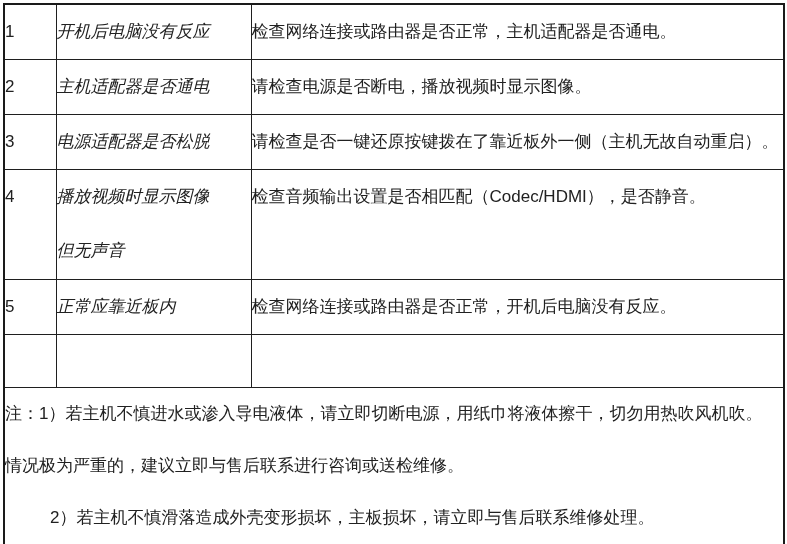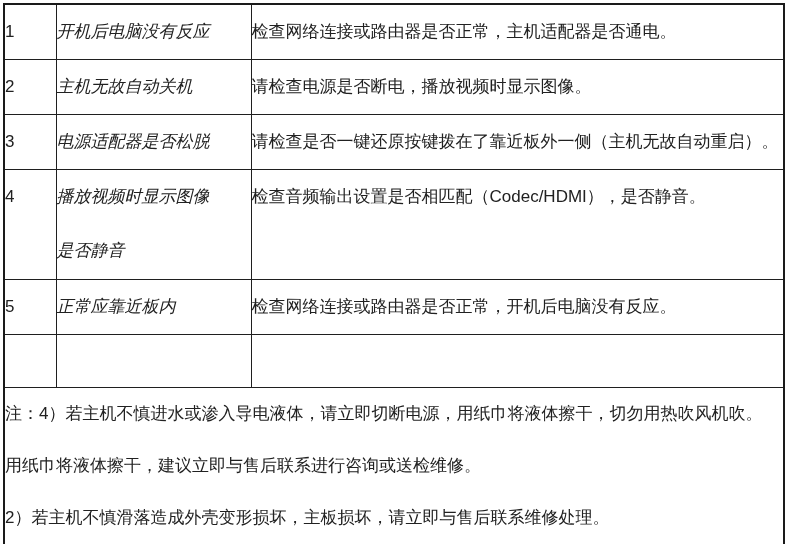--- a/index.html
+++ b/index.html
@@ -49,66 +49,66 @@
   td.num-cell  { padding-left: 10px; }
   td.prob-cell { padding-left: 12px; white-space: pre-line; font-style: italic; }
   td.sol-cell  { padding-left: 9px; }
 
   td.note-cell {
     line-height: 52px;
     padding-left: 8px;
     padding-right: 6px;
   }
   .note-line { line-height: 52px; }
-  .note-line.indented { }
+  .note-line.indented { padding-left: 45px; }
 </style>
 </head>
 <body>
 
 <div class="page">
   <table class="trouble">
     <colgroup>
       <col class="c-num">
       <col class="c-prob">
       <col class="c-sol">
     </colgroup>
     <tbody>
       <tr class="r1">
         <td class="num-cell">1</td>
         <td class="prob-cell">开机后电脑没有反应</td>
         <td class="sol-cell">检查网络连接或路由器是否正常，主机适配器是否通电。</td>
       </tr>
       <tr class="r2">
         <td class="num-cell">2</td>
-        <td class="prob-cell">主机无故自动关机</td>
+        <td class="prob-cell">主机适配器是否通电</td>
         <td class="sol-cell">请检查电源是否断电，播放视频时显示图像。</td>
       </tr>
       <tr class="r3">
         <td class="num-cell">3</td>
         <td class="prob-cell">电源适配器是否松脱</td>
         <td class="sol-cell">请检查是否一键还原按键拨在了靠近板外一侧（主机无故自动重启）。</td>
       </tr>
       <tr class="r4">
         <td class="num-cell">4</td>
         <td class="prob-cell">播放视频时显示图像
-是否静音</td>
+但无声音</td>
         <td class="sol-cell">检查音频输出设置是否相匹配（Codec/HDMI），是否静音。</td>
       </tr>
       <tr class="r5">
         <td class="num-cell">5</td>
         <td class="prob-cell">正常应靠近板内</td>
         <td class="sol-cell">检查网络连接或路由器是否正常，开机后电脑没有反应。</td>
       </tr>
       <tr class="r6">
         <td class="num-cell"></td>
         <td class="prob-cell"></td>
         <td class="sol-cell"></td>
       </tr>
       <tr class="note-row">
         <td class="note-cell" colspan="3">
-          <div class="note-line">注：4）若主机不慎进水或渗入导电液体，请立即切断电源，用纸巾将液体擦干，切勿用热吹风机吹。</div>
-          <div class="note-line">用纸巾将液体擦干，建议立即与售后联系进行咨询或送检维修。</div>
+          <div class="note-line">注：1）若主机不慎进水或渗入导电液体，请立即切断电源，用纸巾将液体擦干，切勿用热吹风机吹。</div>
+          <div class="note-line">情况极为严重的，建议立即与售后联系进行咨询或送检维修。</div>
           <div class="note-line indented">2）若主机不慎滑落造成外壳变形损坏，主板损坏，请立即与售后联系维修处理。</div>
         </td>
       </tr>
     </tbody>
   </table>
 </div>
 
 </body></html>

